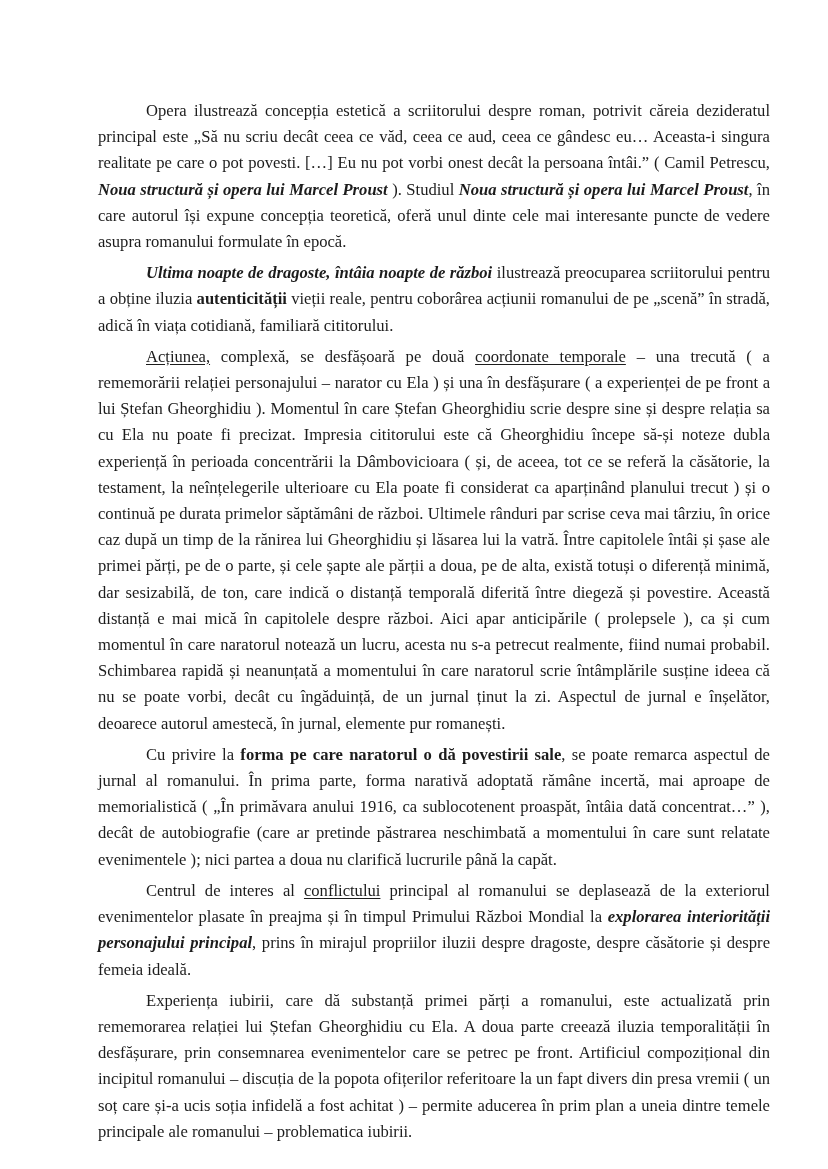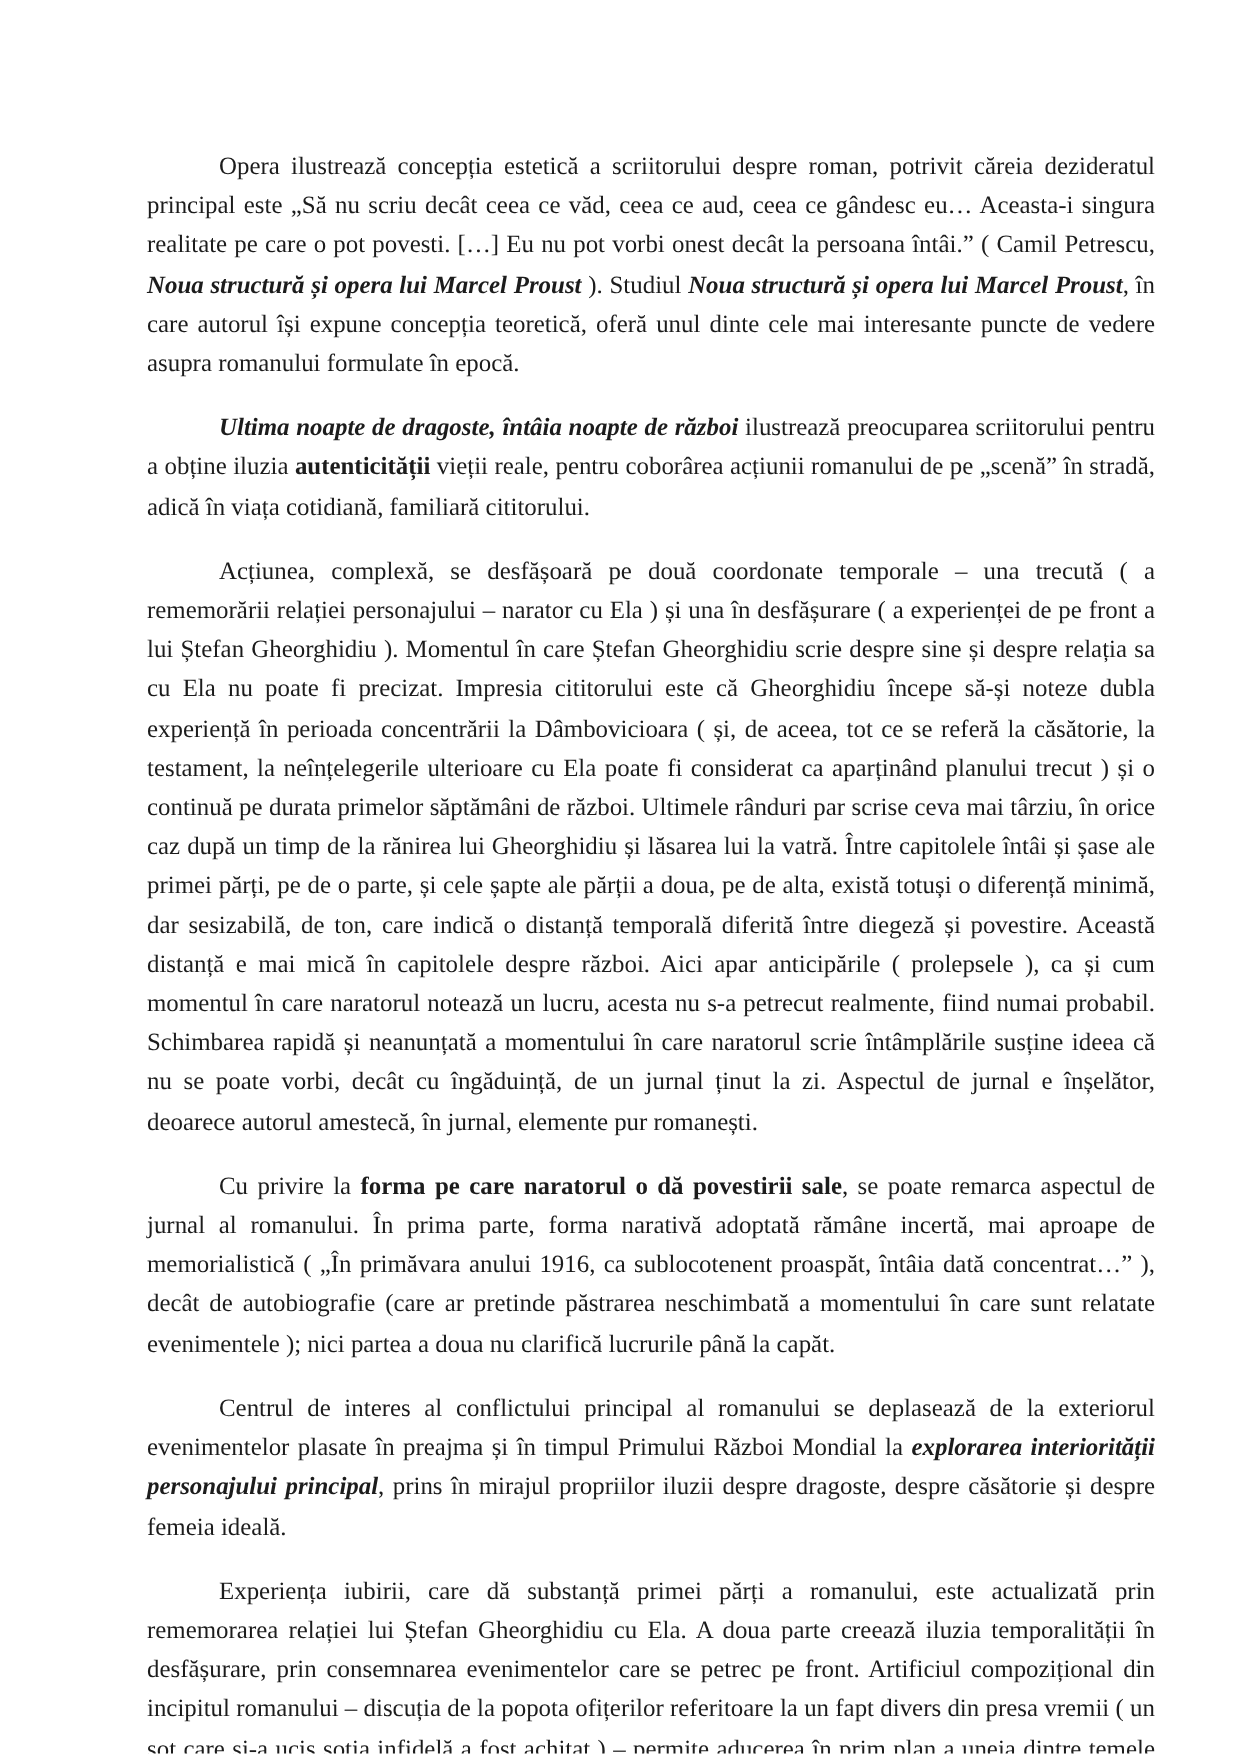--- a/index.html
+++ b/index.html
@@ -33,28 +33,28 @@
     text-align: justify;
     text-justify: inter-word;
     font-size: 16.6px;
     line-height: 26.2px;
     text-indent: 48px;
     color: #1c1c1c;
     -webkit-font-smoothing: antialiased;
   }
 
   p.para + p.para {
-    margin-top: 17px;
+    margin-top: 5px;
   }
 
   
   .r-bold     { font-weight: bold; }
   .r-italic   { }
   .r-bolditalic { font-weight: bold; font-style: italic; }
-  .r-underline  { text-underline-offset: 2px; }
+  .r-underline  { text-decoration: underline; text-underline-offset: 2px; }
 </style>
 </head>
 <body>
 
 <div class="page">
   <div class="doc-body">
 
     <p class="para"><span>Opera ilustrează concepția estetică a scriitorului despre roman, potrivit căreia dezideratul principal este „Să nu scriu decât ceea ce văd, ceea ce aud, ceea ce gândesc eu… Aceasta-i singura realitate pe care o pot povesti. […] Eu nu pot vorbi onest decât la persoana întâi.” ( Camil Petrescu, </span><span class="r-bolditalic">Noua structură și opera lui Marcel Proust</span><span> ). Studiul </span><span class="r-bolditalic">Noua structură și opera lui Marcel Proust</span><span>, în care autorul își expune concepția teoretică, oferă unul dinte cele mai interesante puncte de vedere asupra romanului formulate în epocă.</span></p>
 
     <p class="para"><span class="r-bolditalic">Ultima noapte de dragoste, întâia noapte de război</span><span> ilustrează preocuparea scriitorului pentru a obține iluzia </span><span class="r-bold">autenticității</span><span> vieții reale, pentru coborârea acțiunii romanului de pe „scenă” în stradă, adică în viața cotidiană, familiară cititorului.</span></p>

